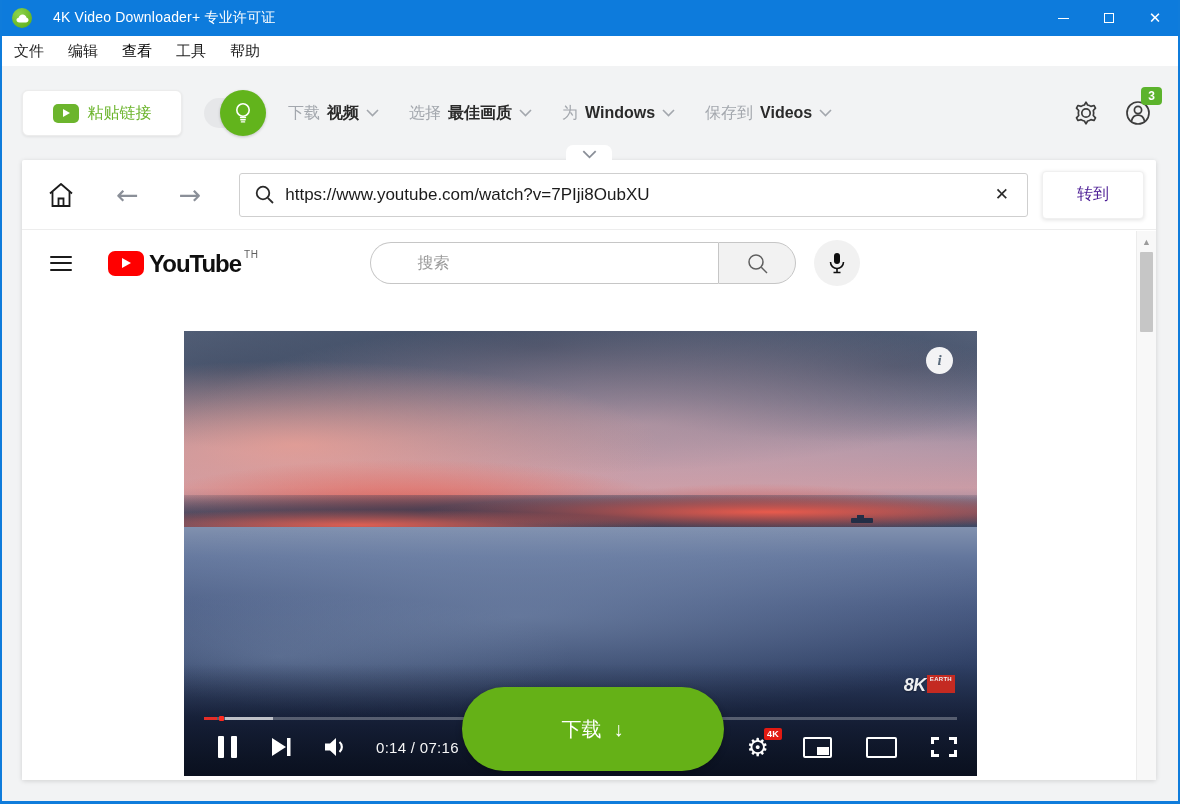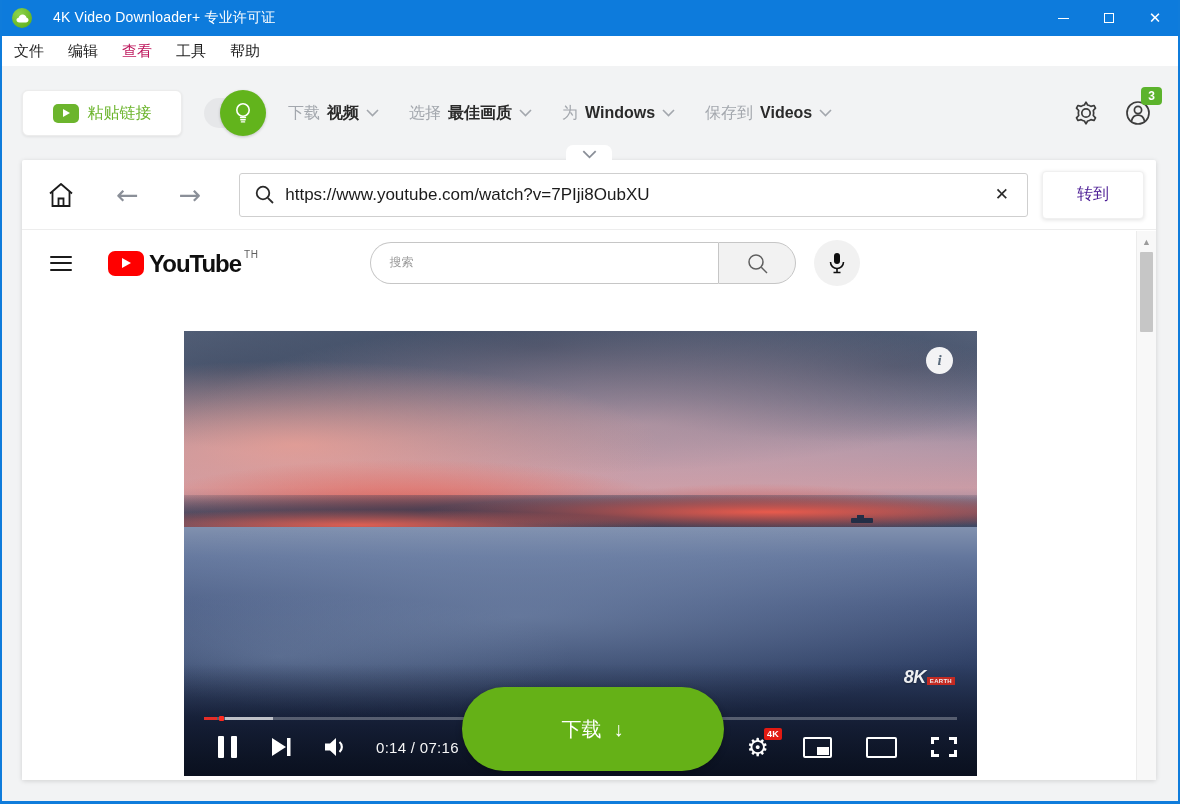--- a/index.html
+++ b/index.html
@@ -13,21 +13,21 @@
   .app-icon svg { width:13px; height:9px; }
   .title-text { font-size:14px; letter-spacing:.2px; }
   .win-controls { margin-left:auto; display:flex; height:100%; }
   .win-btn { width:46px; height:100%; display:flex; align-items:center; justify-content:center; color:#fff; font-size:14px; cursor:default; }
   .win-btn .minline { width:11px; height:1px; background:#fff; display:block; }
   .win-btn .maxbox { width:10px; height:10px; border:1px solid #fff; display:block; }
   .win-btn.close { font-size:15px; }
 
   
   .menubar { height:30px; background:#fff; display:flex; align-items:center; padding-left:12px; gap:24px; font-size:15px; color:#1f1f1f; }
-  .menu-item.dim { color:#be185d; }
+  .menu-item.dim { color:#000000; }
 
   
   .toolbar { height:94px; display:flex; align-items:center; padding:0 26px 0 20px; }
   .paste-btn { width:160px; height:46px; background:#fff; border:1px solid #ececec; border-radius:6px; box-shadow:0 1px 3px rgba(0,0,0,.08); display:flex; align-items:center; justify-content:center; gap:9px; cursor:pointer; }
   .paste-icon { width:26px; height:19px; background:#6cb52d; border-radius:5px; display:flex; align-items:center; justify-content:center; }
   .paste-icon::after { content:""; border-left:7px solid #fff; border-top:4.5px solid transparent; border-bottom:4.5px solid transparent; margin-left:1px; }
   .paste-label { color:#6cb52d; font-size:16px; }
   .toggle { position:relative; width:58px; height:30px; background:#e6e7e9; border-radius:15px; margin-left:22px; margin-right:26px; cursor:pointer; }
   .toggle-knob { position:absolute; right:-4px; top:-8px; width:46px; height:46px; border-radius:50%; background:#62b41c; display:flex; align-items:center; justify-content:center; box-shadow:0 1px 3px rgba(0,0,0,.2); }
   .dropdown { display:flex; align-items:baseline; gap:7px; margin-right:30px; cursor:pointer; white-space:nowrap; }
@@ -68,21 +68,21 @@
   .hamburger { width:22px; display:flex; flex-direction:column; gap:4.5px; cursor:pointer; margin-right:36px; }
   .hamburger span { height:2px; background:#1b1b1b; border-radius:1px; }
   .yt-logo { display:flex; align-items:flex-start; cursor:pointer; }
   .yt-play { width:36px; height:25px; background:#ff0000; border-radius:7px; display:flex; align-items:center; justify-content:center; margin-right:5px; margin-top:2px; }
   .yt-play::after { content:""; border-left:9px solid #fff; border-top:5.5px solid transparent; border-bottom:5.5px solid transparent; margin-left:1px; }
   .yt-word { font-size:24px; font-weight:700; color:#0f0f0f; letter-spacing:-1px; line-height:29px; }
   .yt-region { font-size:10px; color:#606060; margin-left:3px; letter-spacing:.5px; }
   .yt-search-group { display:flex; align-items:center; margin-left:112px; }
   .yt-search { display:flex; height:42px; }
   .yt-search-field { width:348px; border:1px solid #c6c6c6; border-right:none; border-radius:21px 0 0 21px; display:flex; align-items:center; padding-left:18px; }
-  .yt-search-field input { border:none; outline:none; font-size:12px; width:100%; background:transparent; color:#0f0f0f; font-family:Liberation Mono, monospace; }
+  .yt-search-field input { border:none; outline:none; font-size:16px; width:100%; background:transparent; color:#0f0f0f; font-family:Liberation Sans, sans-serif;margin-left:28px; }
   .yt-search-field input::placeholder { color:#9b9b9b; }
   .yt-search-btn { width:78px; border:1px solid #c6c6c6; border-radius:0 21px 21px 0; background:#f2f2f2; display:flex; align-items:center; justify-content:center; cursor:pointer; }
   .yt-mic { width:46px; height:46px; border-radius:50%; background:#f1f1f1; display:flex; align-items:center; justify-content:center; margin-left:18px; cursor:pointer; }
   .yt-right { margin-left:auto; display:flex; align-items:center; }
   .kebab { display:flex; flex-direction:column; gap:3.5px; padding:6px; cursor:pointer; margin-right:40px; }
   .kebab span { width:3.5px; height:3.5px; border-radius:50%; background:#606060; }
   .signin { display:flex; align-items:center; gap:8px; border:1px solid #d9d9d9; border-radius:19px; padding:6px 15px 6px 11px; color:#065fd4; font-size:15px; cursor:pointer; }
   .signin svg { width:24px; height:24px; }
 
   
@@ -107,21 +107,21 @@
     background:
       radial-gradient(ellipse 720px 150px at 42% 36%, rgba(152,172,202,.4), transparent 70%),
       radial-gradient(ellipse 420px 90px at 12% 52%, rgba(132,152,186,.35), transparent 70%),
       linear-gradient(180deg,#8191af 0%,#64779d 12%,#475981 32%,#2f4065 56%,#202d4c 80%,#182339 100%); }
   .ship { position:absolute; top:187px; right:104px; width:22px; height:5px; background:#232e46; border-radius:1px; }
   .ship::before { content:""; position:absolute; top:-3px; left:6px; width:7px; height:3px; background:#232e46; }
   .shade { position:absolute; left:0; right:0; bottom:0; height:112px; background:linear-gradient(180deg, transparent, rgba(10,16,32,.55) 55%, rgba(7,12,25,.82)); }
 
   .info-btn { position:absolute; top:16px; right:24px; width:27px; height:27px; border-radius:50%; background:rgba(255,255,255,.93); display:flex; align-items:center; justify-content:center; font-family:"Liberation Serif","DejaVu Serif",serif; font-style:italic; font-weight:700; font-size:15px; color:#5a6b7d; cursor:pointer; }
 
-  .watermark { position:absolute; right:22px; bottom:88px; display:flex; align-items:flex-end; opacity:.92;margin-left:36px; }
+  .watermark { position:absolute; right:22px; bottom:80px; display:flex; opacity:.92;margin-left:36px; }
   .wm-8k { color:#fff; font-size:18px; font-weight:900; font-style:italic; letter-spacing:-.5px; text-shadow:0 1px 2px rgba(0,0,0,.4); }
   .wm-sub { background:#d22a1e; color:#fff; font-size:6px; font-weight:700; padding:1px 3px; margin-left:1px; margin-bottom:3px; letter-spacing:.3px; }
 
   .progress { position:absolute; left:20px; right:20px; bottom:56px; height:3px; background:rgba(255,255,255,.28); cursor:pointer; }
   .prog-played { position:absolute; left:0; top:0; bottom:0; width:13px; background:#e52d27; }
   .prog-dot { position:absolute; left:15px; top:-1px; width:5px; height:5px; background:#ff2b20; border-radius:1px; }
   .prog-buffer { position:absolute; left:21px; top:0; bottom:0; width:48px; background:rgba(255,255,255,.62); }
 
   .controls { position:absolute; left:20px; right:20px; bottom:8px; height:42px; display:flex; align-items:center; color:#fff; }
   .ctrl { cursor:pointer; display:flex; align-items:center; justify-content:center; }

